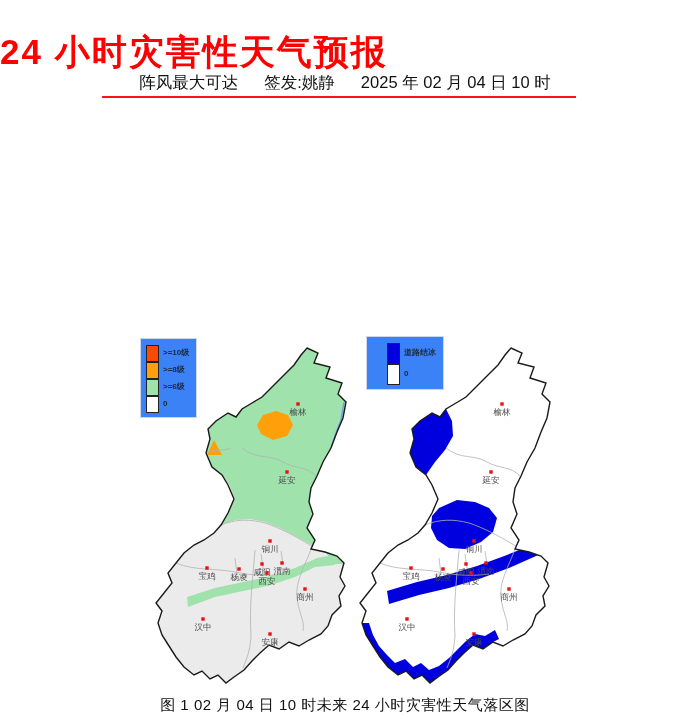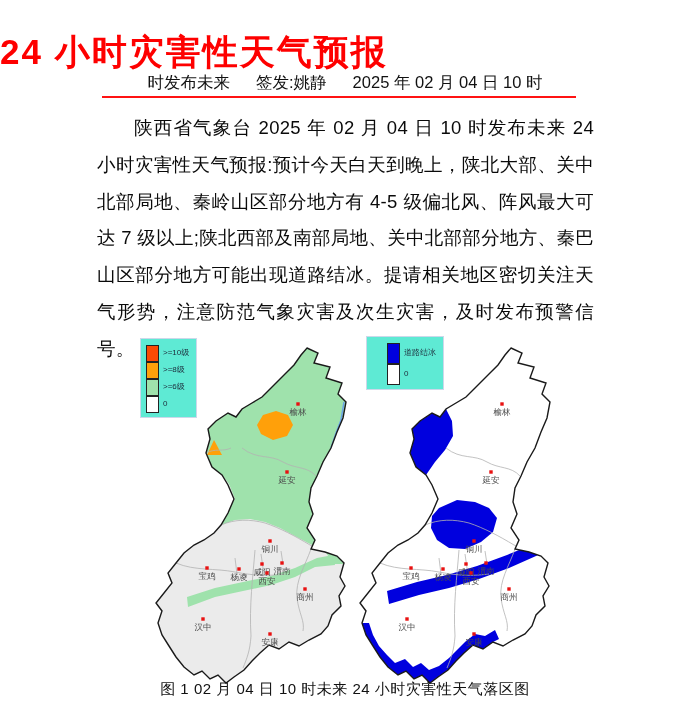--- a/index.html
+++ b/index.html
@@ -7,48 +7,47 @@
         font-family:"Liberation Sans","DejaVu Sans",sans-serif;color:#000;}
   .title{position:absolute;top:6px;left:0;width:100%;text-align:left;
          font-size:35px;font-weight:bold;color:#fe0000;letter-spacing:2px;}
   .meta{position:absolute;top:72px;left:0;width:100%;display:flex;justify-content:center;
         gap:26px;font-size:16.5px;color:#111;white-space:nowrap;}
   .redline{position:absolute;top:96px;left:102px;width:474px;height:2px;background:#ff1313;}
   .bodytext{position:absolute;top:110px;left:97px;width:497px;margin:0;
             font-size:18.5px;line-height:36.8px;text-align:justify;text-indent:2em;
             letter-spacing:.3px;color:#0a0a0a;}
   .mapsvg{position:absolute;}
-  .legend{position:absolute;background:#5eead4;border:1px solid #ccd8ea;
-          padding:5px 7px 5px 5px;z-index:5;}
+  .legend{position:absolute;background:#3b82f6;border:1px solid #ccd8ea;
+          padding:5px 7px 5px 5px;z-index:5;font-weight:bold;}
   .lg-row{display:flex;align-items:center;height:17px;}
   .legend-ice .lg-row{height:21px;padding-left:15px;}
   .lg-sw{width:13px;height:17px;border:1px solid #222;box-sizing:border-box;
          margin-bottom:-1px;flex:0 0 13px;}
   .legend-ice .lg-sw{height:21px;}
   .lg-label{font-size:8px;color:#1c2a3a;margin-left:4px;white-space:nowrap;}
-  .caption{position:absolute;top:680px;left:0;width:100%;text-align:center;
+  .caption{position:absolute;top:696px;left:0;width:100%;text-align:center;
            font-size:15px;color:#111;letter-spacing:.5px;}
   .city-label{font-size:8.5px;fill:#4a4a4a;}
 </style>
 </head>
 <body>
 
 <div class="page">
 
   <h1 class="title">24 小时灾害性天气预报</h1>
 
   <div class="meta">
-    <span>时发布未来</span>
+    <span>阵风最大可达</span>
     <span>签发:姚静</span>
     <span>2025 年 02 月 04 日 10 时</span>
   </div>
 
   <div class="redline"></div>
 
-  <p class="bodytext">陕西省气象台 2025 年 02 月 04 日 10 时发布未来 24 小时灾害性天气预报:预计今天白天到晚上，陕北大部、关中北部局地、秦岭山区部分地方有 4-5 级偏北风、阵风最大可达 7 级以上;陕北西部及南部局地、关中北部部分地方、秦巴山区部分地方可能出现道路结冰。提请相关地区密切关注天气形势，注意防范气象灾害及次生灾害，及时发布预警信号。</p>
 
   <svg class="mapsvg" style="left:85px;top:336px;" width="270" height="352" viewBox="0 0 270 352">
     <defs>
       <path id="shaanxiPath" d="M222,12 L233,17 L229,27 L245,31 L241,42 L257,47 L253,58 L261,66
         L258,82 L252,96 L246,112 L238,126 L232,140 L226,152 L224,166 L228,178 L222,192
         L230,204 L226,213 L240,216 L252,220 L259,227 L255,241 L260,250 L254,260
         L256,270 L247,279 L243,290 L236,298 L224,304 L214,310 L204,306 L194,313 L184,309
         L175,317 L167,325 L159,334 L149,341 L141,347 L133,339 L125,343 L117,335 L109,339
         L99,331 L91,321 L84,310 L77,299 L73,287 L77,275 L71,267 L79,257 L87,247 L83,237 L91,227
         L99,217 L109,209 L119,204 L129,197 L136,189 L143,177 L149,163 L143,149 L137,139

